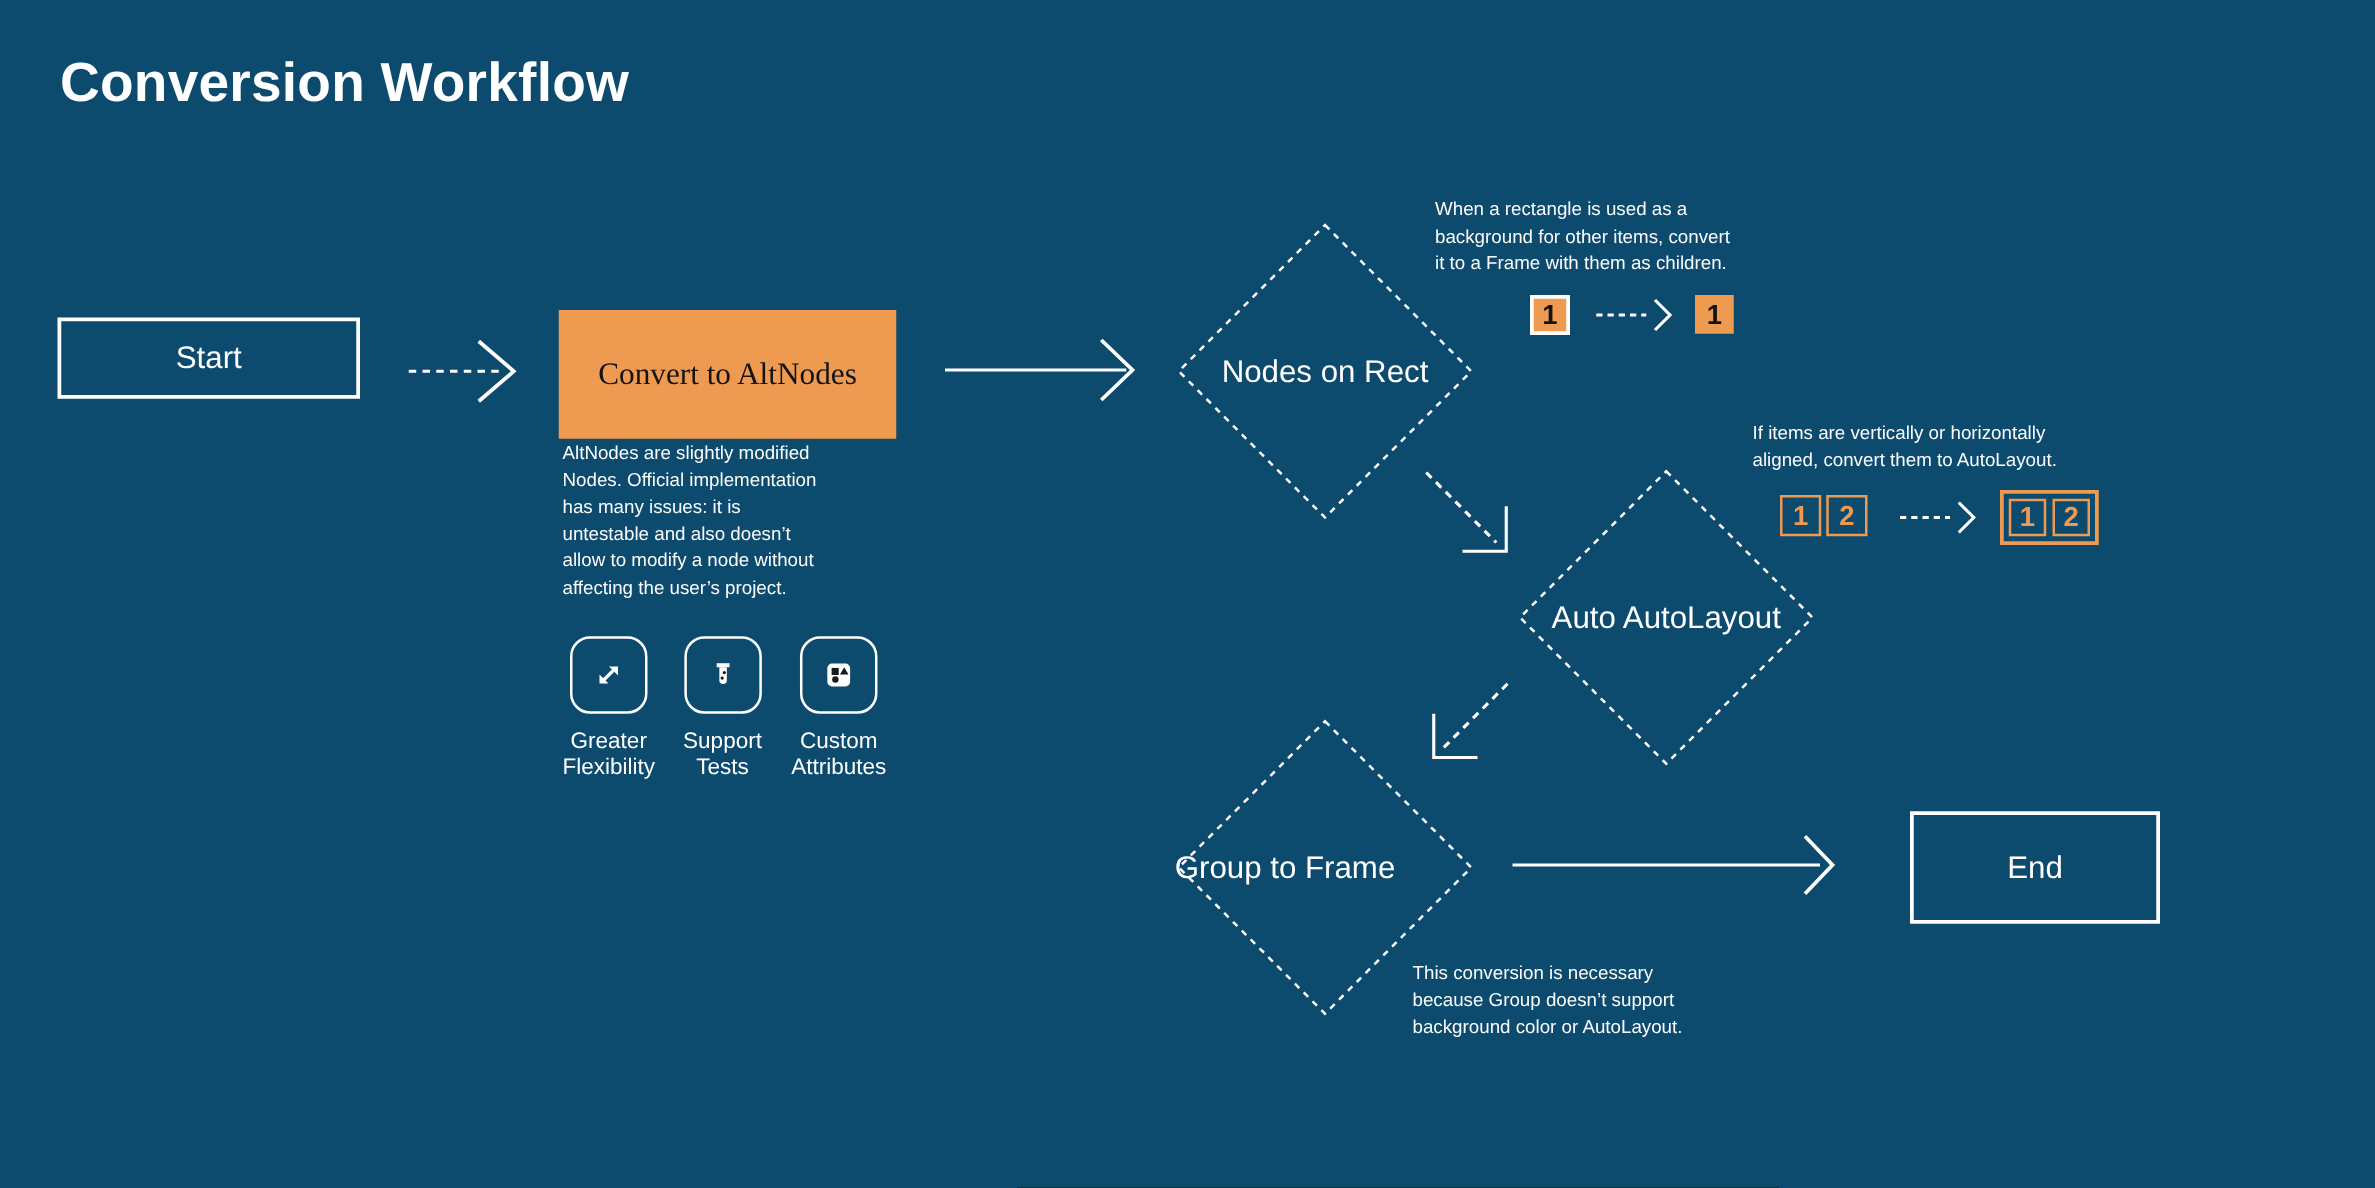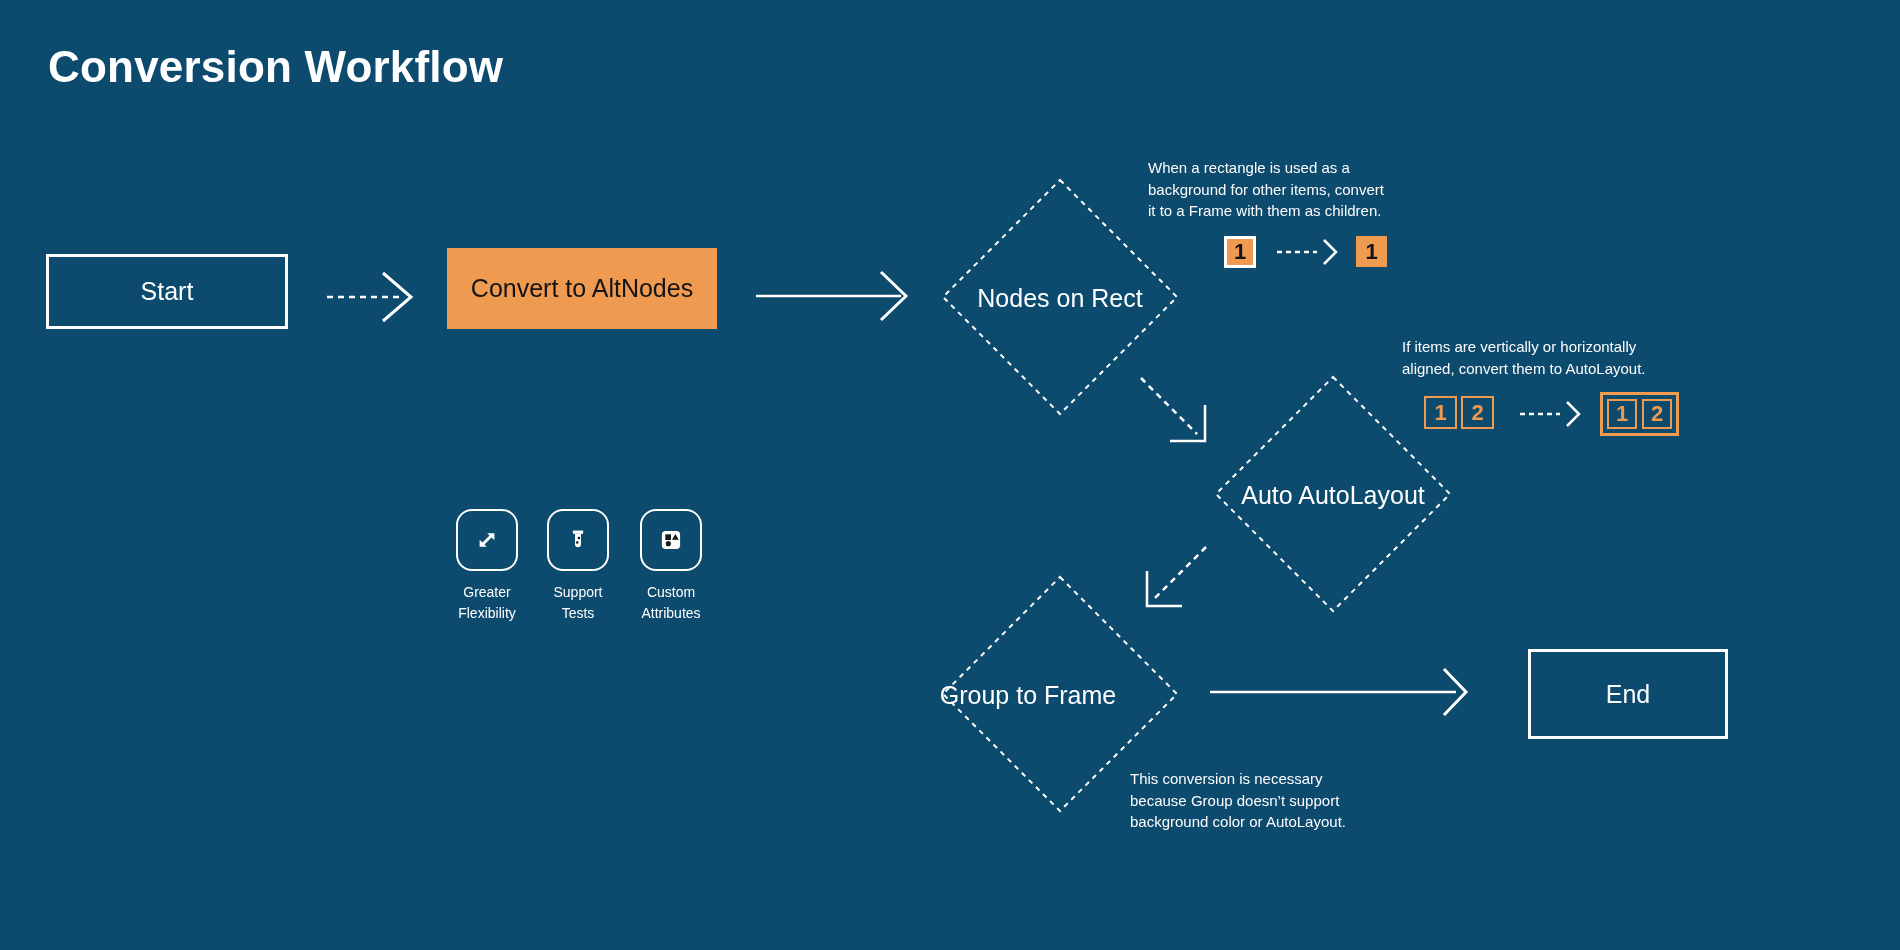--- a/index.html
+++ b/index.html
@@ -13,23 +13,23 @@
   .page-title {
     position:absolute; left:48px; top:42px;
     font-size:44px; font-weight:700; letter-spacing:0.2px; color:#fff;
   }
 
   .rect-node {
     position:absolute; box-sizing:border-box;
     display:flex; align-items:center; justify-content:center;
     font-size:25px; white-space:nowrap;
   }
-  .node-start  { left:46px;  top:254px; width:242px; height:75px; border:3px solid #fff; }
+  .node-start  { left:46px;  top:254px; width:242px; height:65px; border:3px solid #fff; }
   .node-end    { left:1499px; top:649px; width:200px; height:90px; border:3px solid #fff;margin-left:29px; }
-  .node-convert{ left:447px; top:248px; width:270px; height:81px; background:#ef9a51; color:#141414; font-weight:500; }
+  .node-convert{ left:447px; top:248px; width:270px; height:103px; background:#ef9a51; color:#141414; font-weight:500;font-family:Liberation Serif, serif; }
 
   .diamond-label {
     position:absolute; transform:translate(-50%,-50%);
     font-size:25px; white-space:nowrap; color:#fff;
   }
 
   .note {
     position:absolute; font-size:15px; line-height:21.5px;
     white-space:pre-line; color:#fdfdfd;
   }
@@ -37,21 +37,21 @@
   .feature {
     position:absolute; top:509px; transform:translateX(-50%);
     display:flex; flex-direction:column; align-items:center;
   }
   .feature-iconbox {
     width:62px; height:62px; box-sizing:border-box;
     border:2.5px solid #fff; border-radius:16px;
     display:flex; align-items:center; justify-content:center;
   }
   .feature-label {
-    margin-top:11px; font-size:14px; line-height:21px;
+    margin-top:11px; font-size:18px; line-height:21px;
     text-align:center; white-space:pre-line; color:#fff;
   }
 
   .badge {
     position:absolute; box-sizing:border-box;
     display:flex; align-items:center; justify-content:center;
     font-size:22px; font-weight:600;
   }
   .badge-fill   { background:#ef9a51; color:#141414; }
   .badge-border { border:3px solid #fff; }
@@ -132,20 +132,26 @@
   </div>
 
   <div class="rect-node node-end">
     <span>End</span>
   </div>
 
   <div class="diamond-label" style="left:1060px; top:298px;">Nodes on Rect</div>
   <div class="diamond-label" style="left:1333px; top:495px;">Auto AutoLayout</div>
   <div class="diamond-label" style="left:1028px; top:695px;">Group to Frame</div>
 
+  <div class="note" style="left:450px; top:352px;">AltNodes are slightly modified
+Nodes. Official implementation
+has many issues: it is
+untestable and also doesn’t
+allow to modify a node without
+affecting the user’s project.</div>
   <div class="note" style="left:1148px; top:157px;">When a rectangle is used as a
 background for other items, convert
 it to a Frame with them as children.</div>
   <div class="note" style="left:1402px; top:336px;">If items are vertically or horizontally
 aligned, convert them to AutoLayout.</div>
   <div class="note" style="left:1130px; top:768px;">This conversion is necessary
 because Group doesn’t support
 background color or AutoLayout.</div>
 
   <div class="feature" style="left:487px;">

